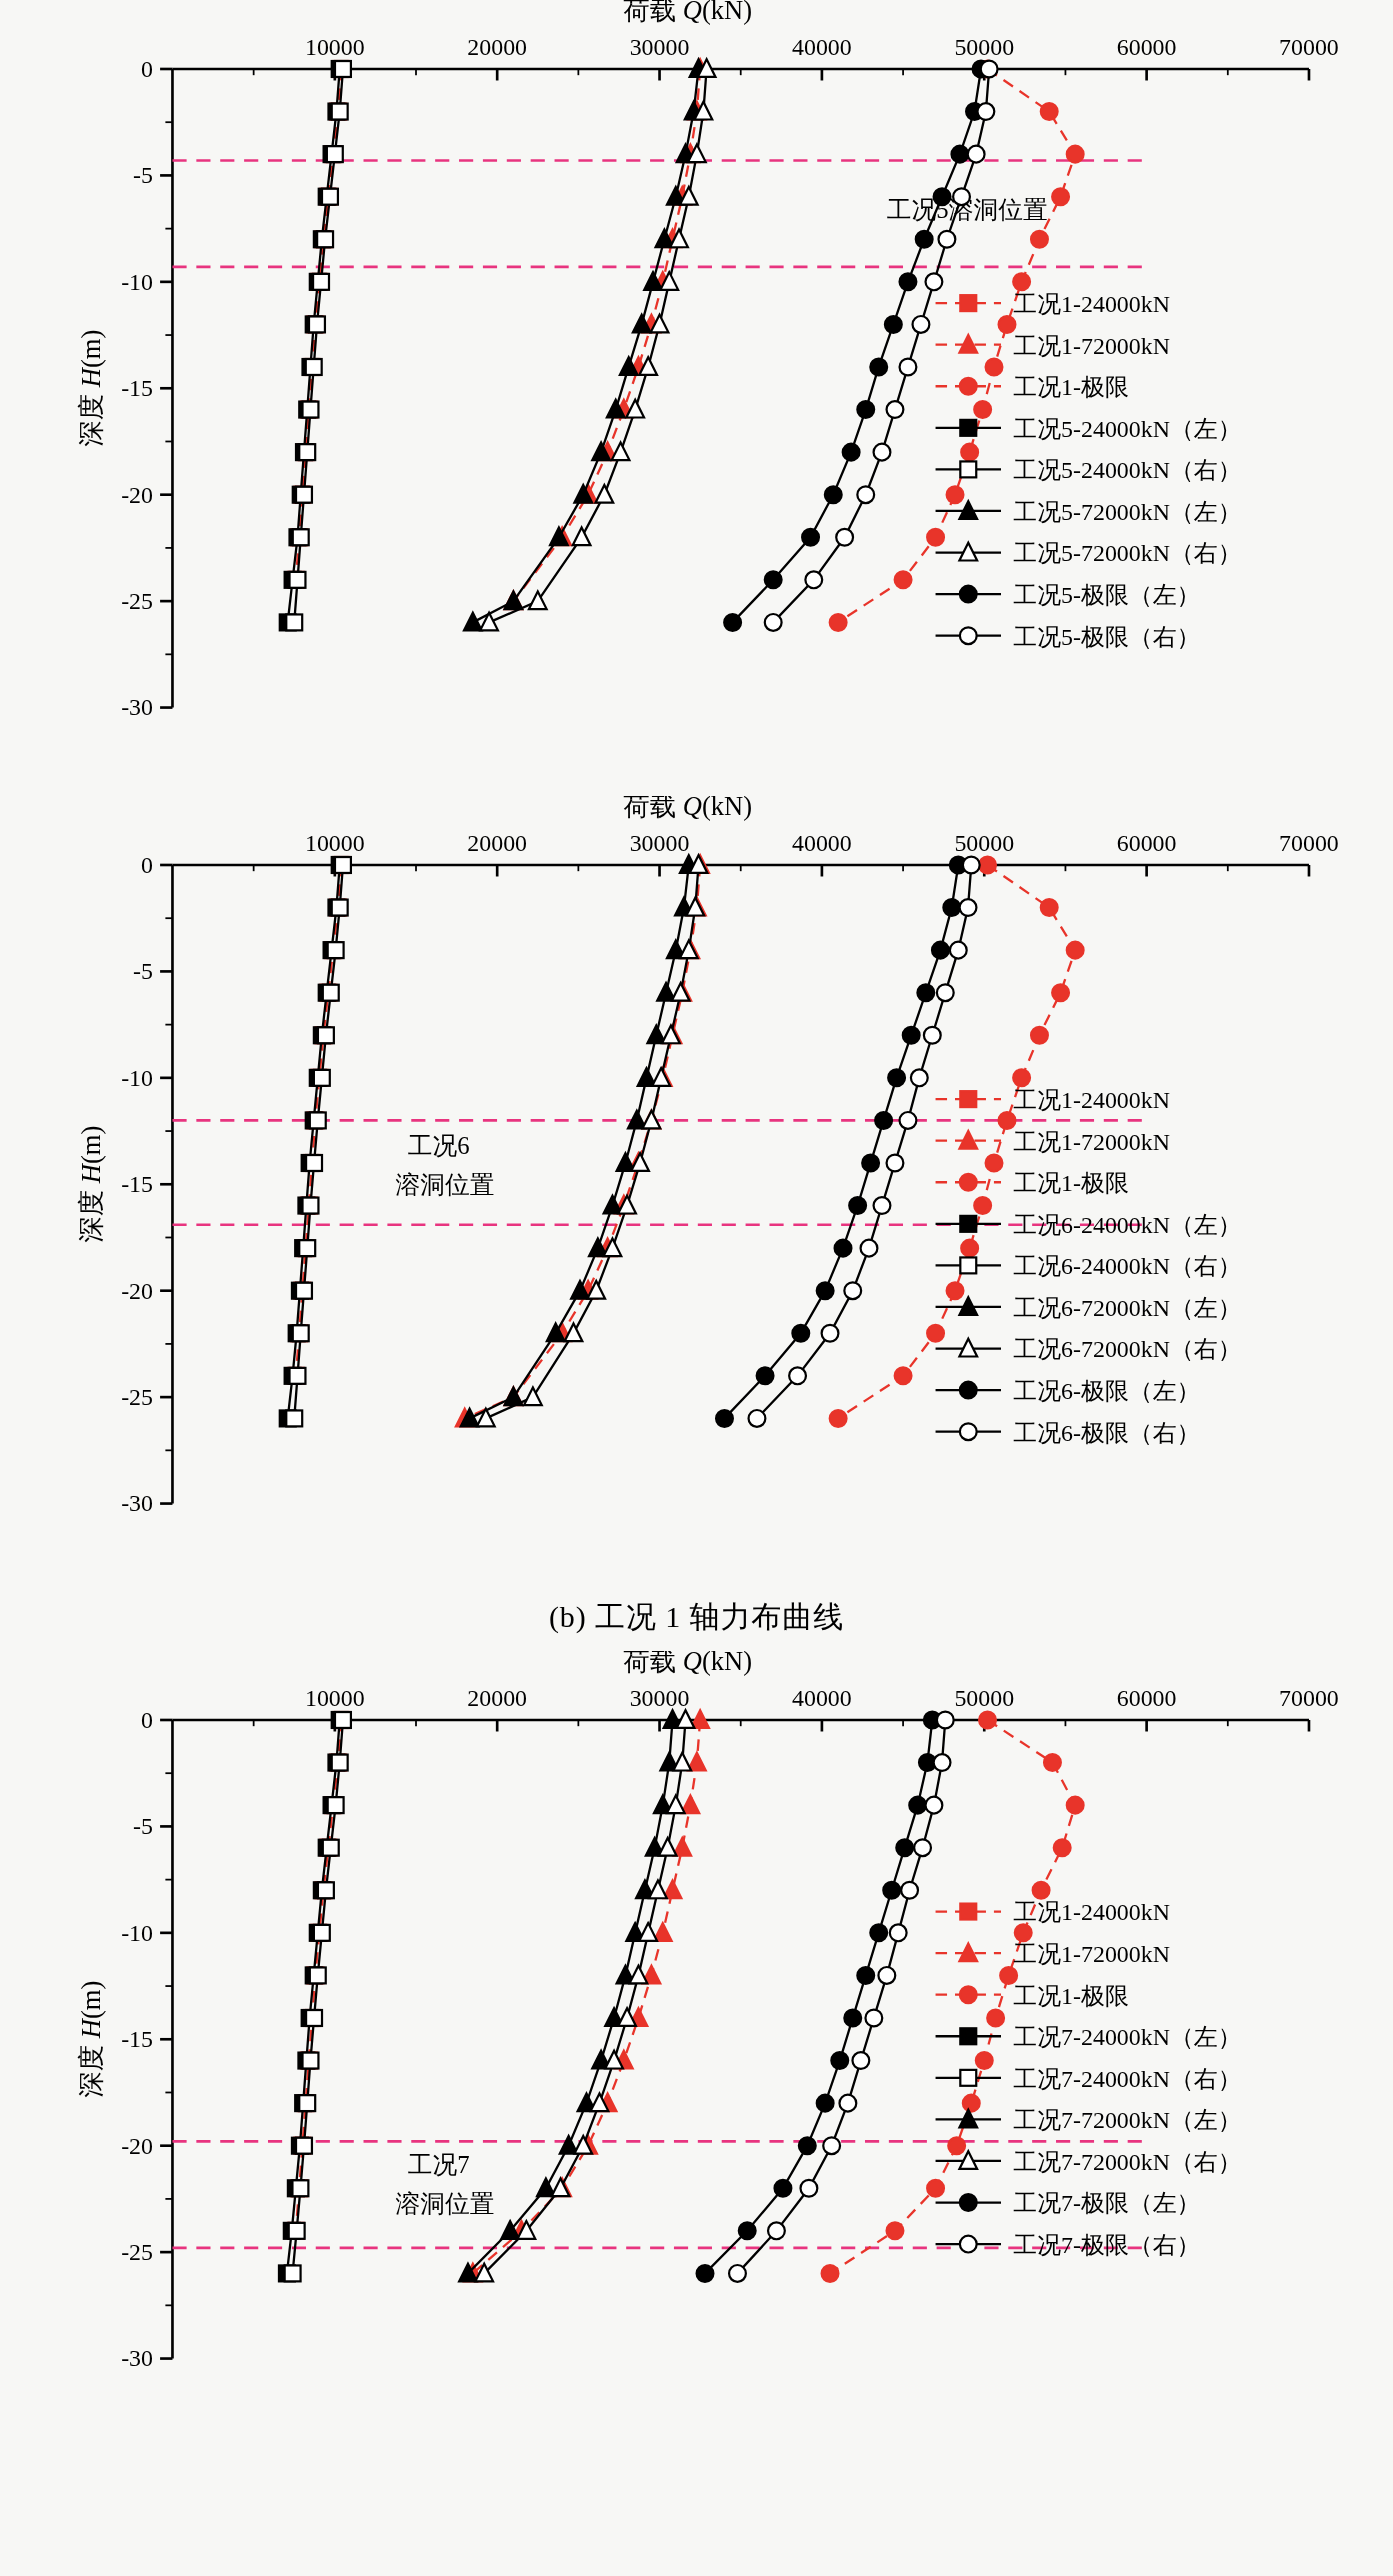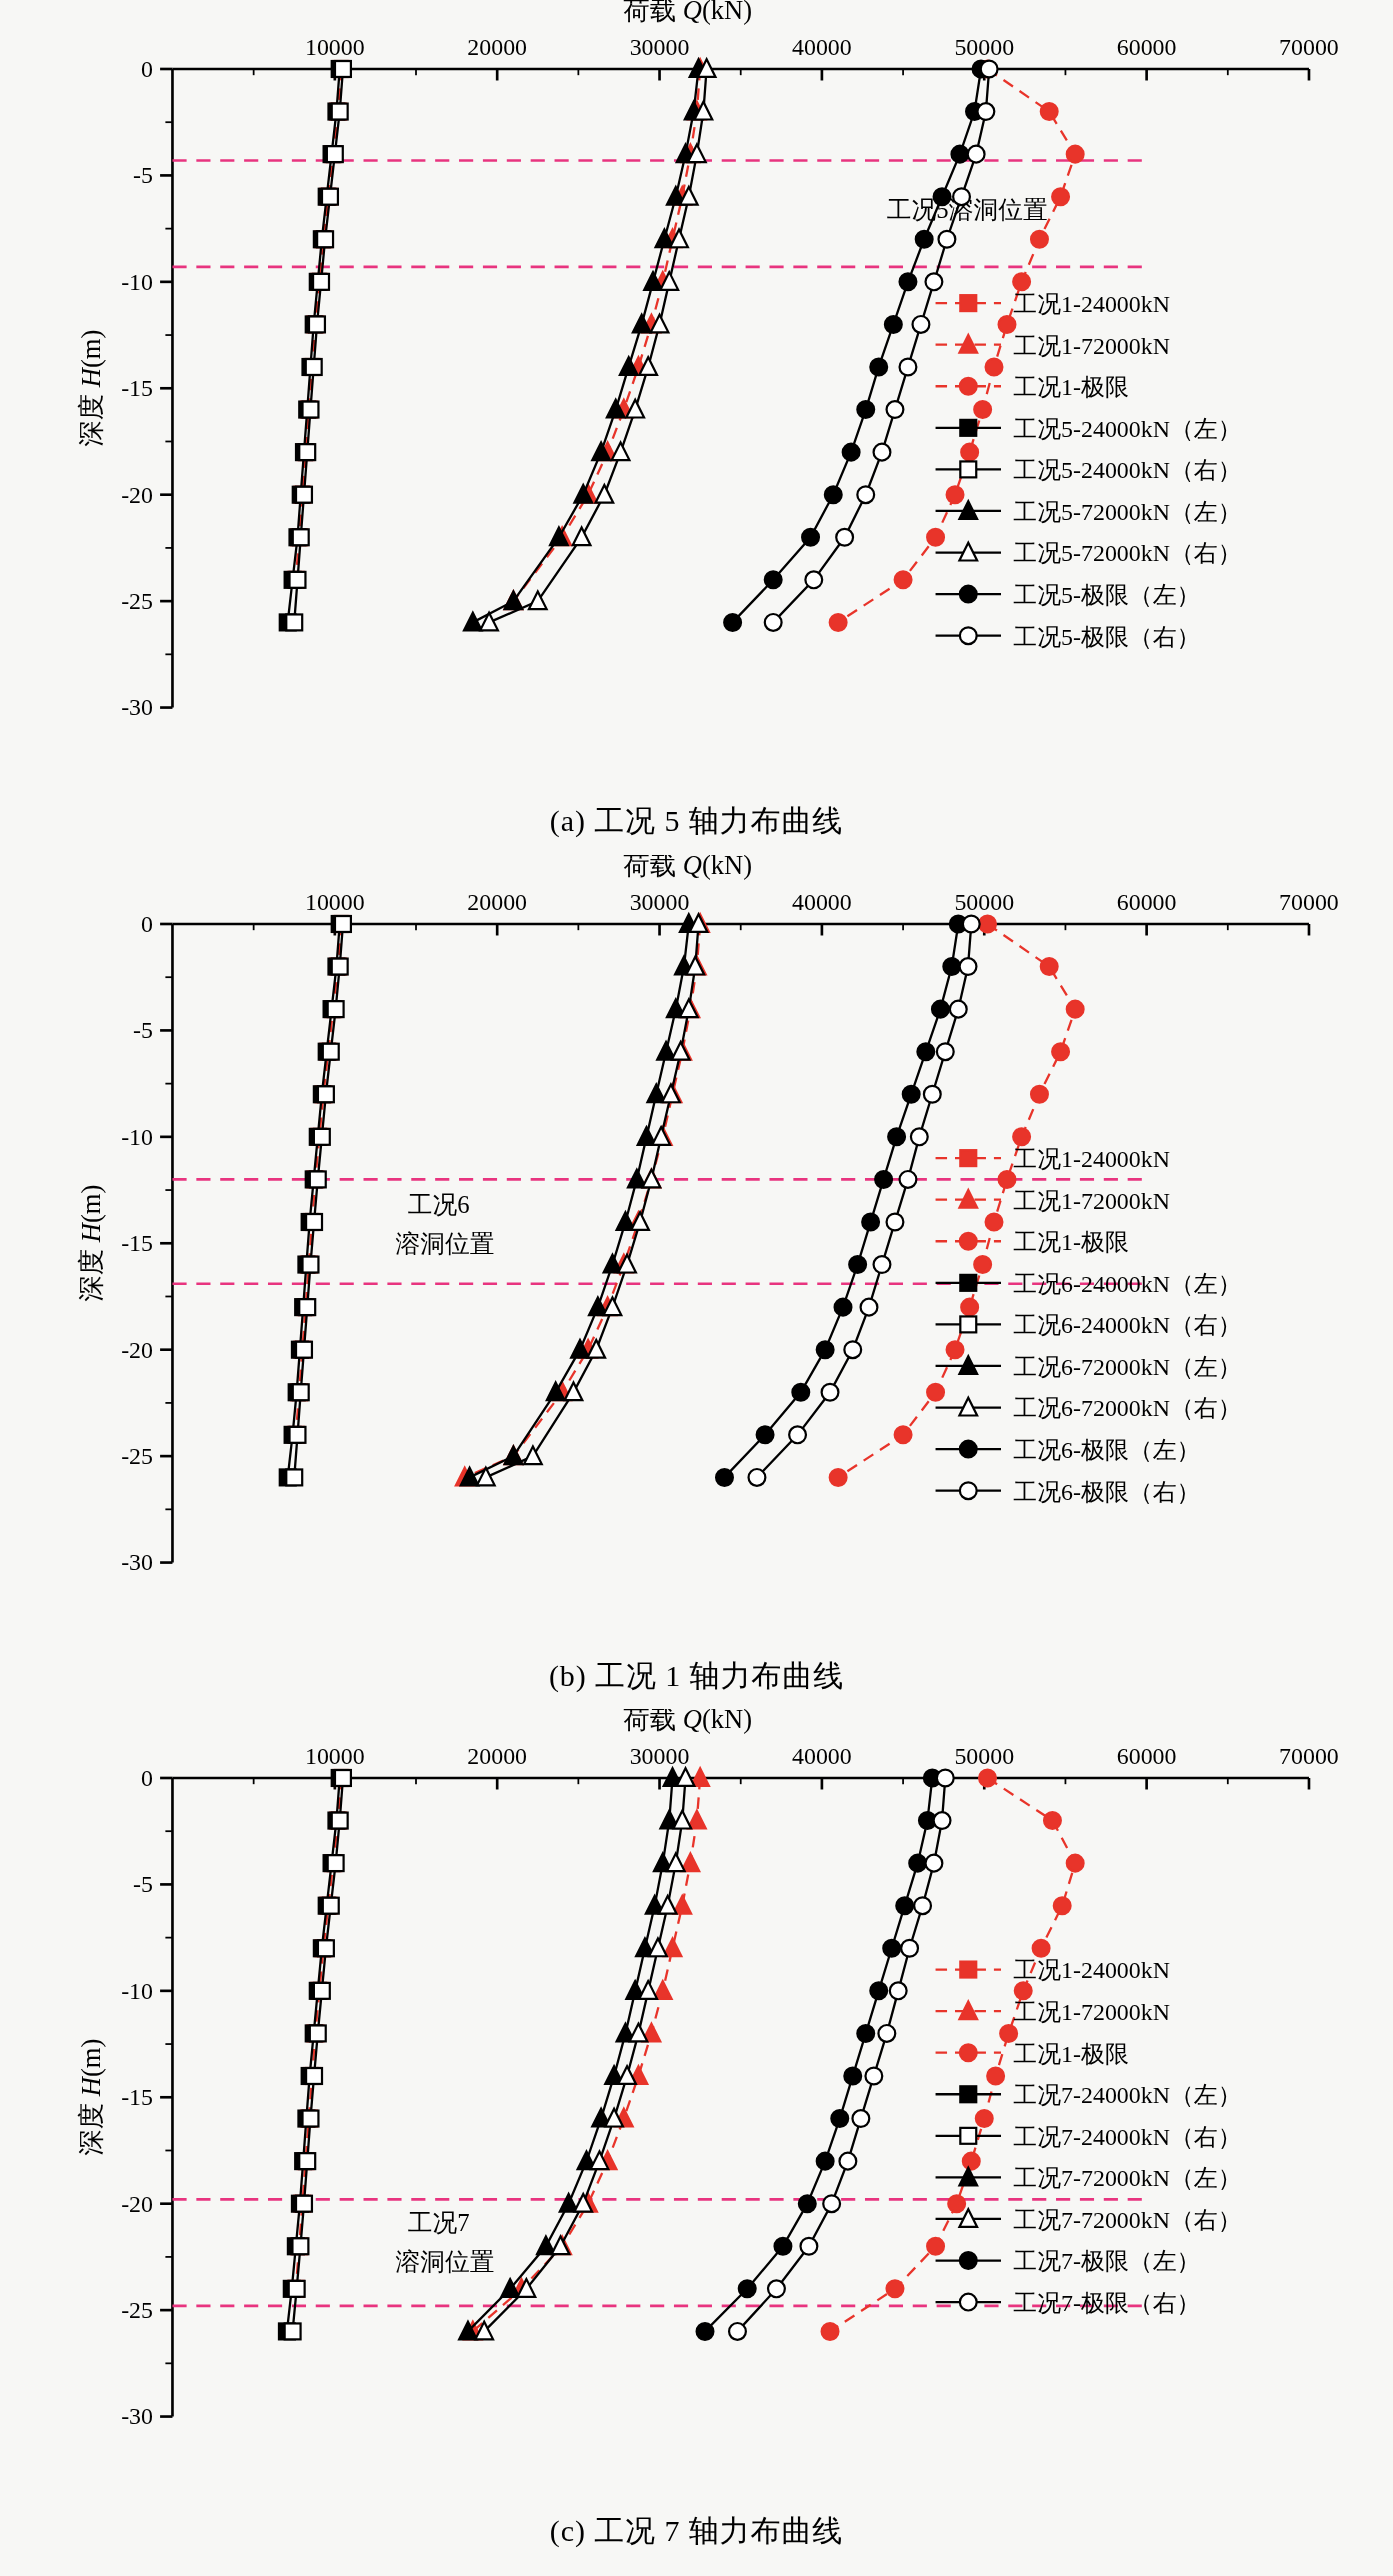--- a/index.html
+++ b/index.html
@@ -264,21 +264,20 @@
             <circle cx="1094.7857142857142" cy="671.7333333333333" r="9.5" fill="#000000" stroke="#000000" stroke-width="2.5"></circle>
             <text x="1145.7857142857142" y="681.7333333333333" font-size="27" fill="#000">工况5-极限（左）</text>
           </g>
           <g>
             <line x1="1057.7857142857142" y1="718.7333333333333" x2="1131.7857142857142" y2="718.7333333333333" stroke="#000000" stroke-width="2.6"></line>
             <circle cx="1094.7857142857142" cy="718.7333333333333" r="9.5" fill="#ffffff" stroke="#000000" stroke-width="2.5"></circle>
             <text x="1145.7857142857142" y="728.7333333333333" font-size="27" fill="#000">工况5-极限（右）</text>
           </g>
         </svg>
       </div>
-    <div class="caption">(a) 工况 5 轴力布曲线</div>
   </div>
   <div class="panel">
     <div class="plotwrap" id="wrap-1">
         <svg width="1393" height="796" viewBox="0 0 1575 900">
           <line x1="195" y1="78" x2="1480" y2="78" stroke="#000" stroke-width="3"></line>
           <line x1="195" y1="78" x2="195" y2="800" stroke="#000" stroke-width="3"></line>
           <line x1="378.57142857142856" y1="78" x2="378.57142857142856" y2="91" stroke="#000" stroke-width="3"></line>
           <text x="378.57142857142856" y="62" text-anchor="middle" font-size="27" fill="#000">10000</text>
           <line x1="562.1428571428571" y1="78" x2="562.1428571428571" y2="91" stroke="#000" stroke-width="3"></line>
           <text x="562.1428571428571" y="62" text-anchor="middle" font-size="27" fill="#000">20000</text>
@@ -770,16 +769,15 @@
             <circle cx="1094.7857142857142" cy="623.6" r="9.5" fill="#000000" stroke="#000000" stroke-width="2.5"></circle>
             <text x="1145.7857142857142" y="633.6" font-size="27" fill="#000">工况7-极限（左）</text>
           </g>
           <g>
             <line x1="1057.7857142857142" y1="670.6" x2="1131.7857142857142" y2="670.6" stroke="#000000" stroke-width="2.6"></line>
             <circle cx="1094.7857142857142" cy="670.6" r="9.5" fill="#ffffff" stroke="#000000" stroke-width="2.5"></circle>
             <text x="1145.7857142857142" y="680.6" font-size="27" fill="#000">工况7-极限（右）</text>
           </g>
         </svg>
       </div>
-    <div class="caption">(c) 工况 7 轴力布曲线</div>
   </div>
 </div>
 
 
 </body></html>

